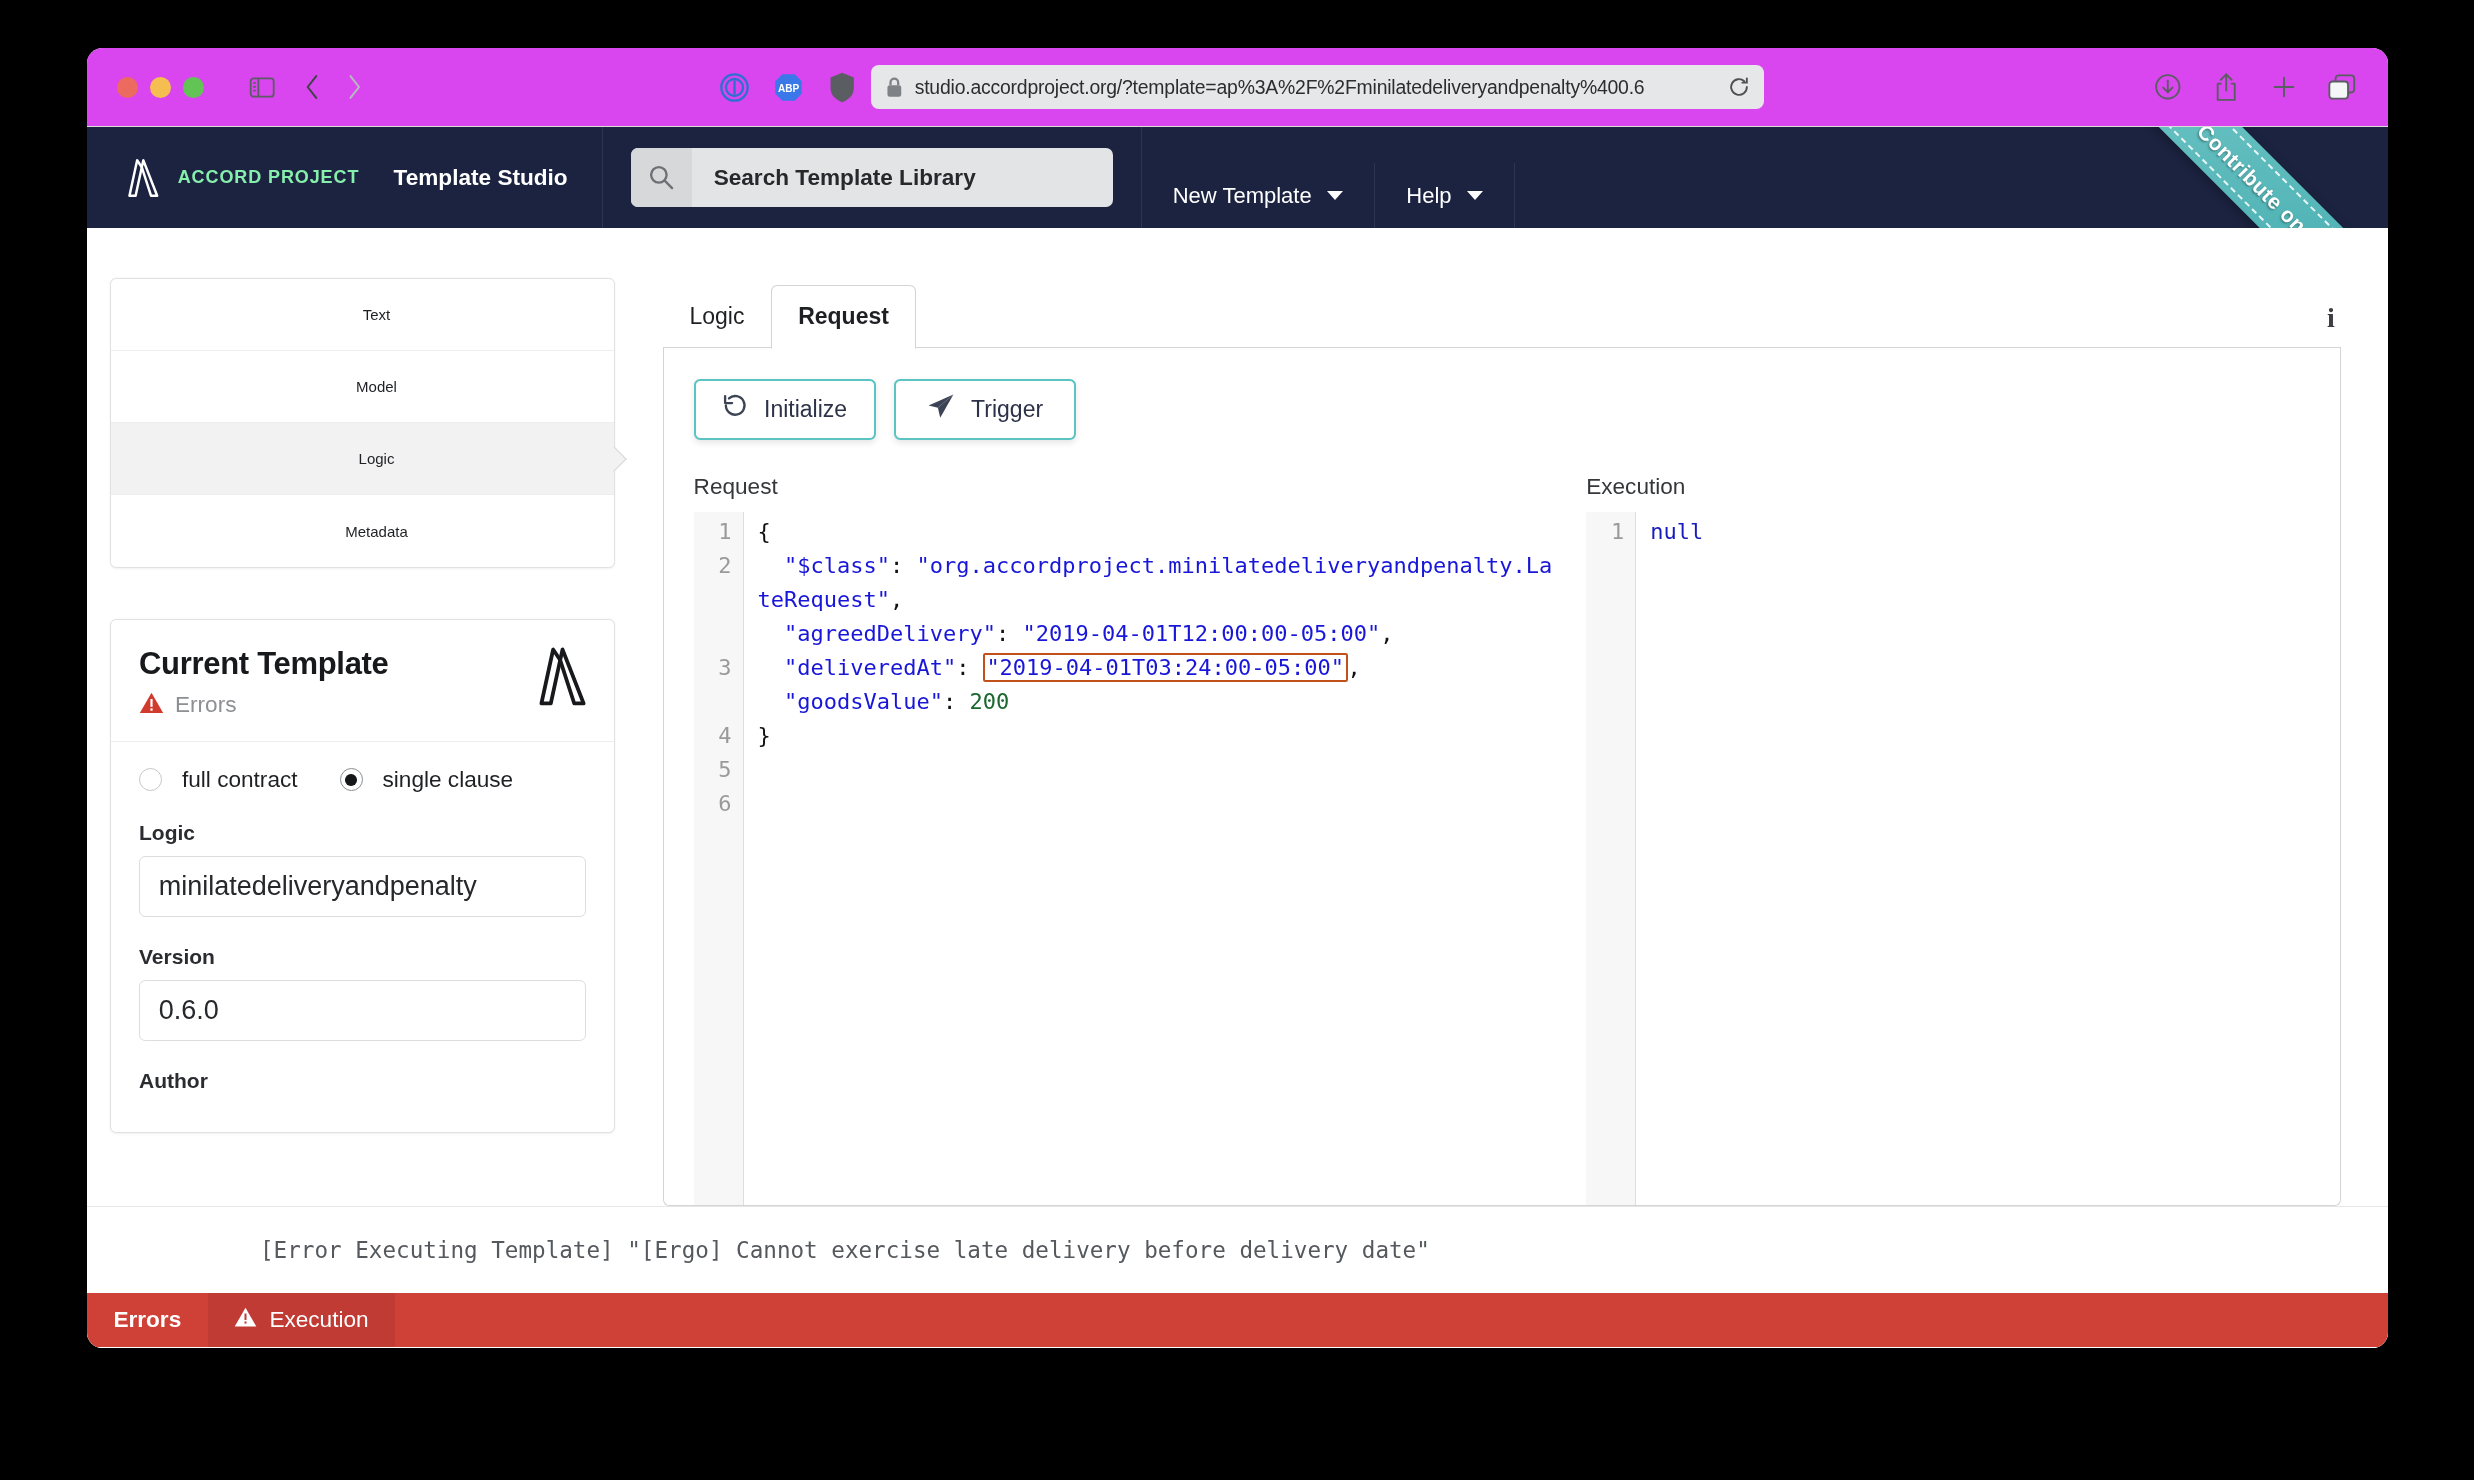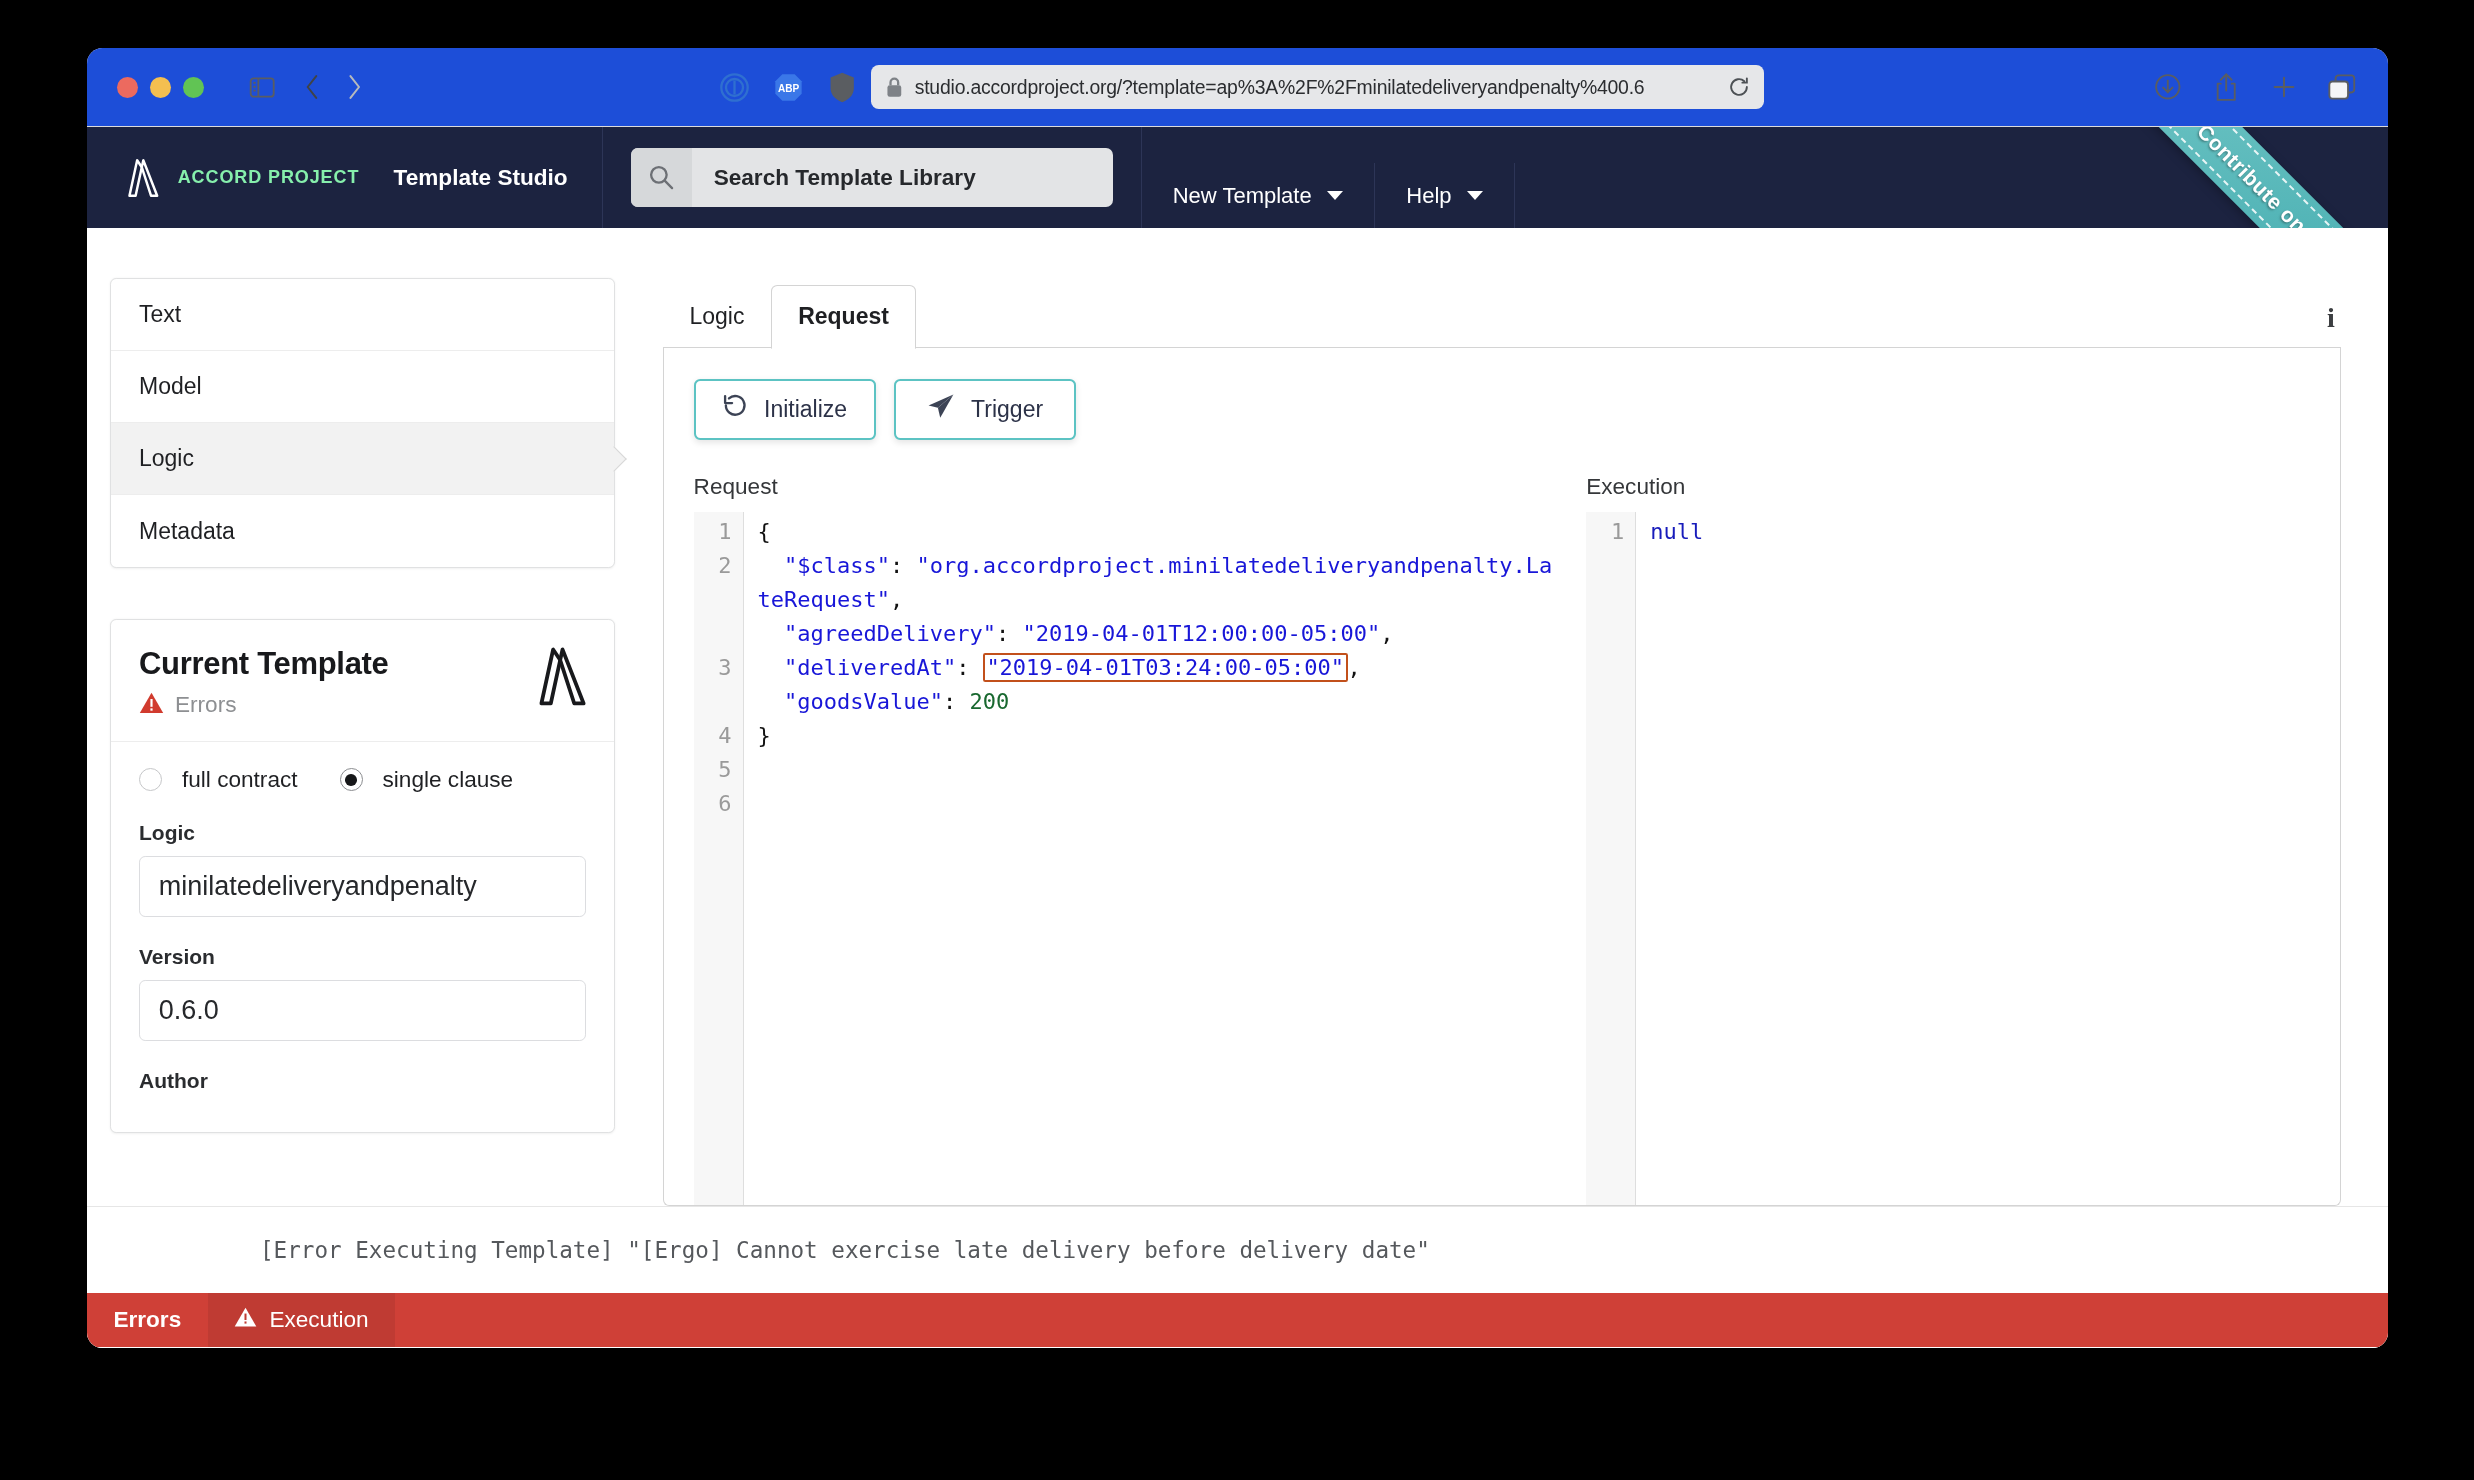--- a/index.html
+++ b/index.html
@@ -18,21 +18,21 @@
     background: #ffffff;
     border-radius: 15.6px;
     overflow: hidden;
     box-shadow: 0 14px 47px rgba(0,0,0,0.45);
   }
 
   
   .browser-chrome {
     position: relative;
     height: 79px;
-    background: #1d4ed8;
+    background: #d946ef;
     border-bottom: 0.8px solid #dcdcdc;
     display: flex;
     align-items: center;
   }
   .traffic-lights { display: flex; gap: 12.4px; margin-left: 29.6px; }
   .tl { width: 21px; height: 21px; border-radius: 50%; }
   .tl.red { background: #ec6a5f; }
   .tl.yellow { background: #f4bf50; }
   .tl.green { background: #61c454; }
 
@@ -205,23 +205,24 @@
     border-radius: 6.2px;
     box-shadow: 0 0.8px 2.3px rgba(0,0,0,0.06);
     overflow: visible;
   }
   .nav-list { position: relative; }
   .nav-list-item {
     position: relative;
     height: 72px;
     display: flex; align-items: center;
     padding-left: 28px;
-    font-size: 23px;
+    font-size: 15px;
     color: #1f2023;
     border-bottom: 0.8px solid #ededed;
+    justify-content: center;
   }
   .nav-list-item:last-child { border-bottom: none; }
   .nav-list-item.active { background: #f2f2f2; }
   .nav-list-item.active::after {
     content: "";
     position: absolute;
     right: -9.3px; top: 50%;
     width: 17px; height: 17px;
     margin-top: -8.6px;
     background: #f2f2f2;

